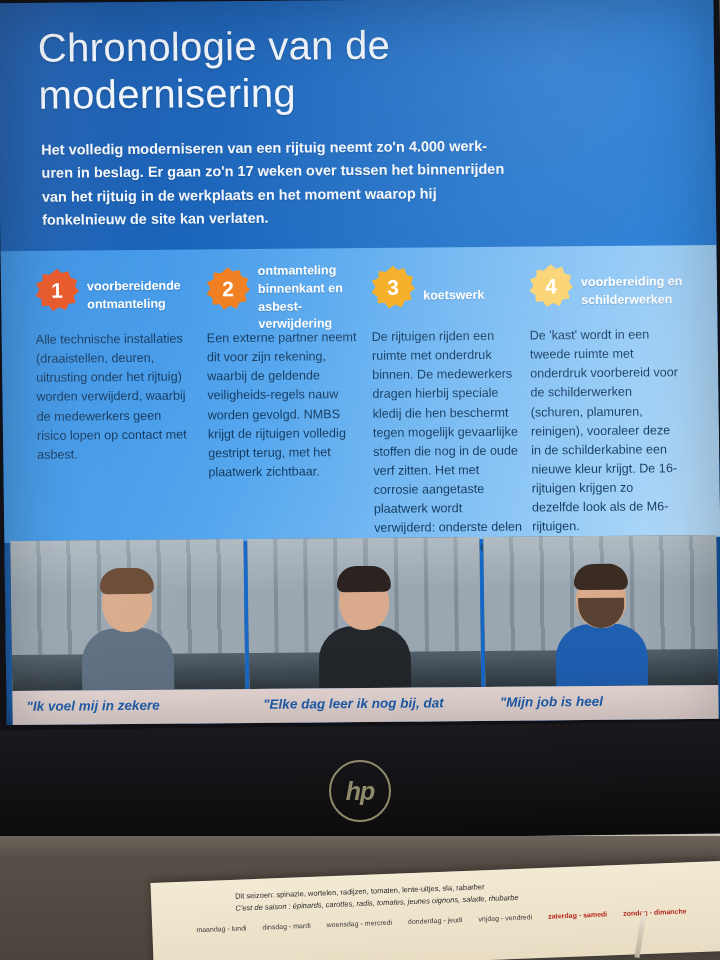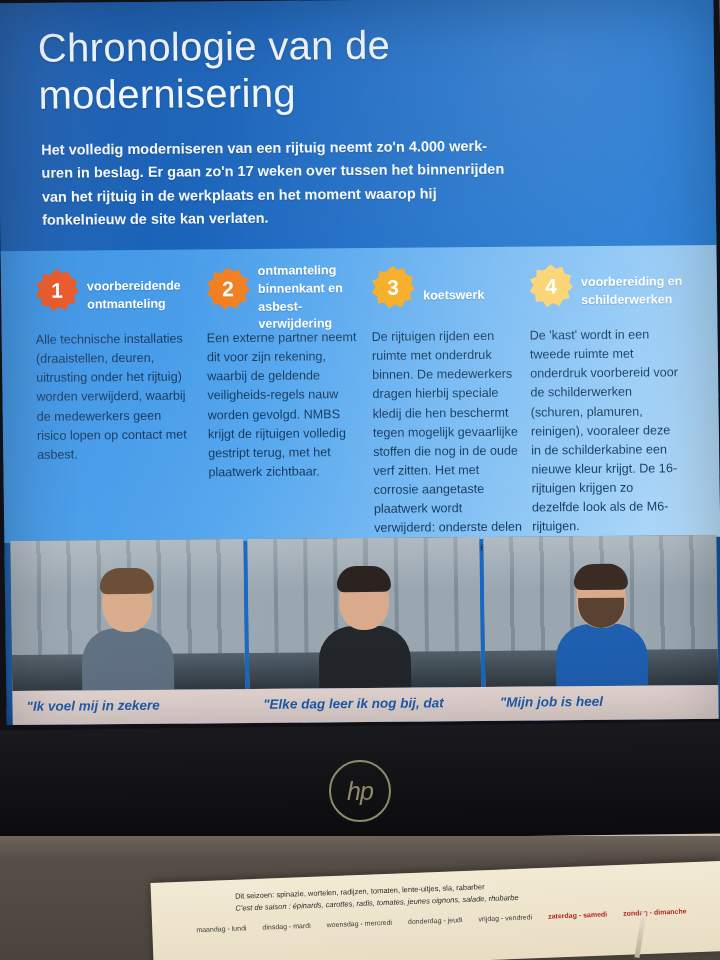--- a/index.html
+++ b/index.html
@@ -172,21 +172,21 @@
   .chin{
     position:absolute;left:-8px;top:726px;width:736px;height:112px;
     background:linear-gradient(180deg,#1a1a1e 0%,#121215 55%,#0b0b0d 100%);
     transform:rotate(-0.7deg);
   }
   .hp{
     position:absolute;left:50%;top:760px;transform:translateX(-50%);
     width:58px;height:58px;border-radius:50%;
     border:2px solid #8e8a6a;color:#8e8a6a;
     display:flex;align-items:center;justify-content:center;
-    font-style:italic;font-weight:normal;font-size:25px;letter-spacing:-1px;
+    font-style:italic;font-weight:bold;font-size:25px;letter-spacing:-1px;
     font-family:"Liberation Sans", sans-serif;
   }
 
   
   .desk{
     position:absolute;left:0;top:836px;width:720px;height:124px;
     background:linear-gradient(180deg,#6d655c 0%,#574f47 18%,#4a443d 100%);
   }
   .paper{
     position:absolute;left:152px;top:872px;width:570px;height:90px;

